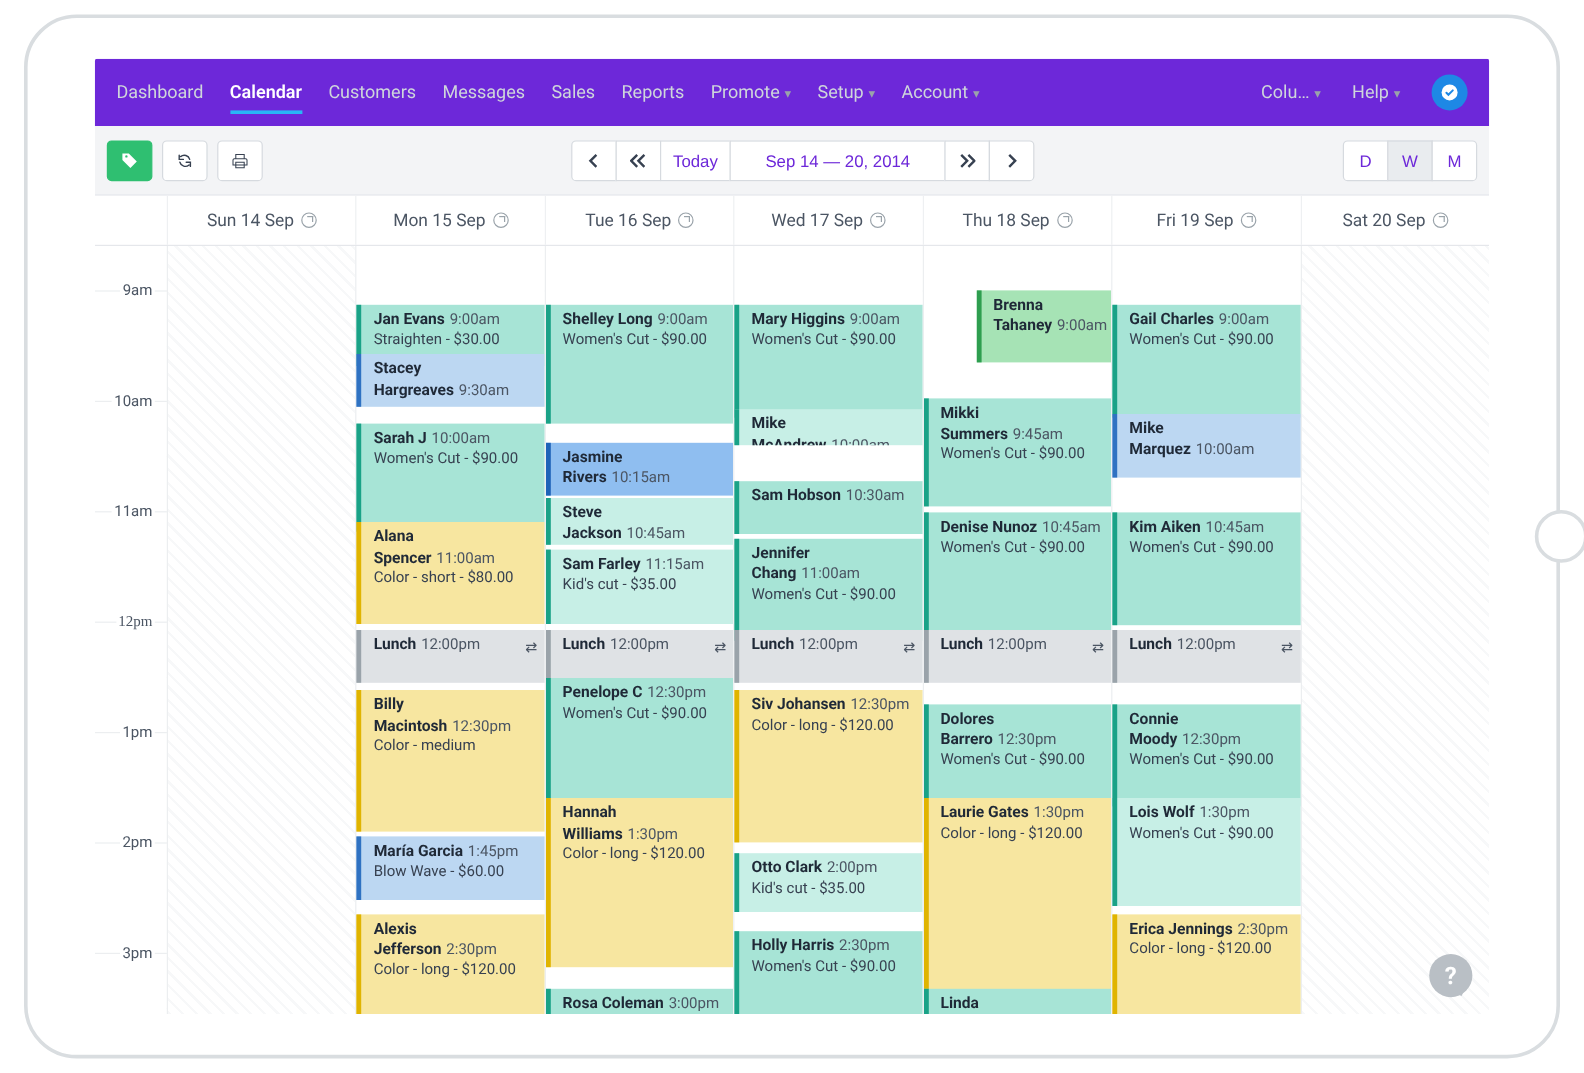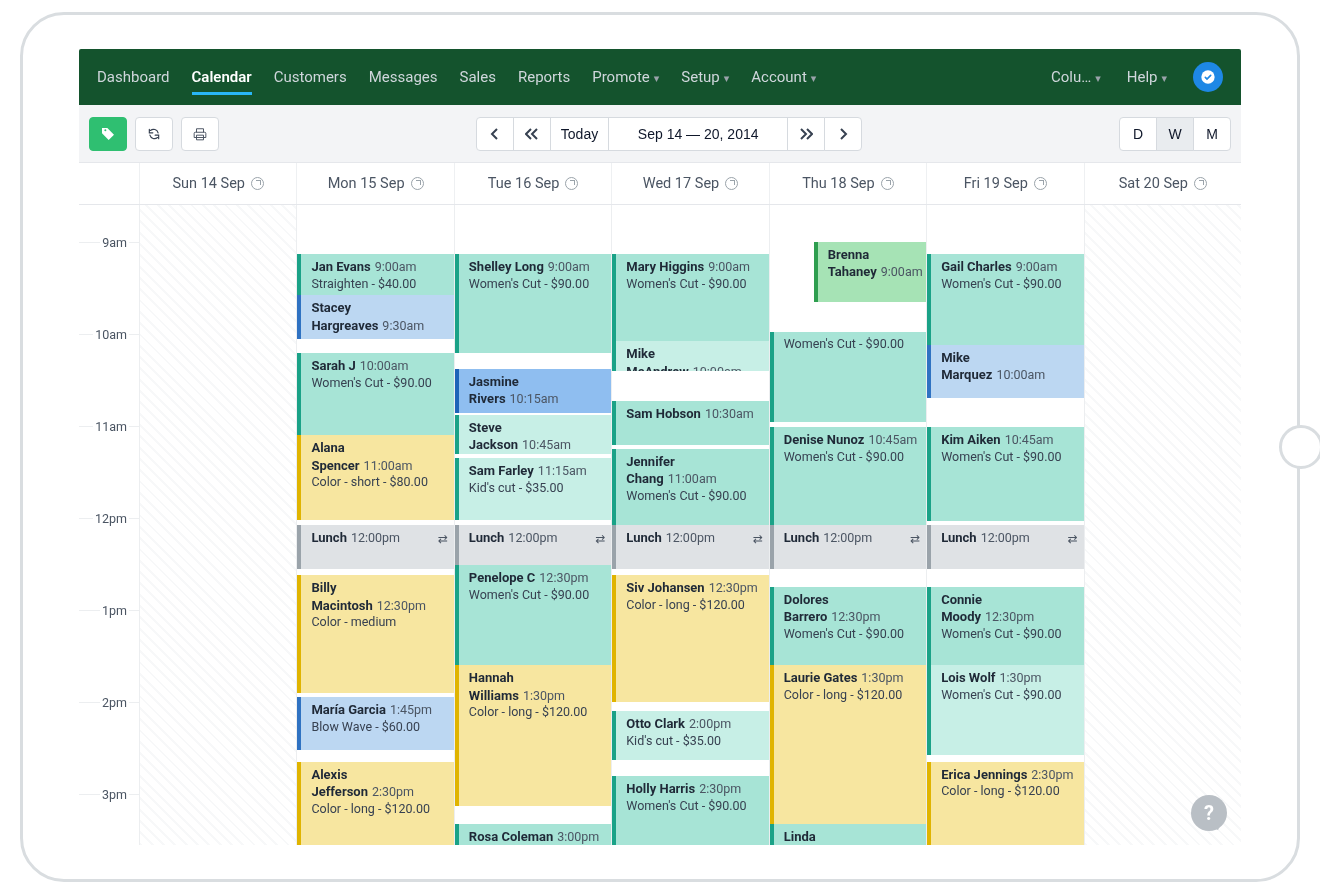--- a/index.html
+++ b/index.html
@@ -36,21 +36,21 @@
     width: 100%;
     height: 100%;
     overflow: hidden;
     border-radius: 2px;
     display: flex;
     flex-direction: column;
     position: relative;
   }
   
   .topbar {
-    background: #14532d;
+    background: #6d28d9;
     color: #cfd6db;
     height: 56px;
     display: flex;
     align-items: center;
     padding: 0 18px;
     gap: 20px;
     font-size: 15px;
   }
   .topbar .nav { display: flex; gap: 22px; align-items: center; flex: 1; }
   .topbar .nav .item { cursor: pointer; padding: 17px 0; position: relative; }
@@ -76,21 +76,21 @@
     height: 58px;
     display: flex;
     align-items: center;
     padding: 0 10px;
     gap: 8px;
   }
   .btn {
     height: 34px; min-width: 38px;
     background: #fff; border: 1px solid #d6dadf; border-radius: 4px;
     display: inline-flex; align-items: center; justify-content: center;
-    font-size: 14px; color: #0f172a; padding: 0 10px; cursor: pointer;
+    font-size: 14px; color: #6d28d9; padding: 0 10px; cursor: pointer;
   }
   .btn.green { background: #2fbf71; border-color: #2fbf71; color: #fff; }
   .btn.icon { padding: 0; width: 38px; }
   .toolbar .center { flex: 1; display: flex; justify-content: center; }
   .btngroup { display: inline-flex; }
   .btngroup .btn { border-radius: 0; margin-left: -1px; }
   .btngroup .btn:first-child { border-top-left-radius: 4px; border-bottom-left-radius: 4px; margin-left: 0; }
   .btngroup .btn:last-child { border-top-right-radius: 4px; border-bottom-right-radius: 4px; }
   .btn.range { min-width: 180px; font-weight: 500; }
   .btn.active { background: #e9ecef; }
@@ -284,21 +284,21 @@
         <div class="timecol" id="timecol">
             <div class="hourline" style="top: 36.8px;">
               <span class="lab">9am</span>
             </div>
             <div class="hourline" style="top: 128.8px;">
               <span class="lab">10am</span>
             </div>
             <div class="hourline" style="top: 220.8px;">
               <span class="lab">11am</span>
             </div>
-            <div class="hourline" style="top: 312.8px;">
+            <div class="hourline" style="top: 312.8px; font-family: Liberation Serif, serif;">
               <span class="lab">12pm</span>
             </div>
             <div class="hourline" style="top: 404.8px;">
               <span class="lab">1pm</span>
             </div>
             <div class="hourline" style="top: 496.8px;">
               <span class="lab">2pm</span>
             </div>
             <div class="hourline" style="top: 588.8px;">
               <span class="lab">3pm</span>
@@ -315,21 +315,21 @@
           <div class="halfline" style="top: 450.8px;"></div>
           <div class="halfline" style="top: 404.8px; border-top-color: rgb(236, 238, 240);"></div>
           <div class="halfline" style="top: 542.8px;"></div>
           <div class="halfline" style="top: 496.8px; border-top-color: rgb(236, 238, 240);"></div>
           <div class="halfline" style="top: 634.8px;"></div>
           <div class="halfline" style="top: 588.8px; border-top-color: rgb(236, 238, 240);"></div>
           <div class="daycol"></div>
           <div class="daycol working">
             <div class="event teal" style="top: 36.8px; height: 51.36px;">
               <div><span class="name">Jan Evans</span><span class="time">9:00am</span></div>
-              <div class="desc">Straighten - $40.00</div>
+              <div class="desc">Straighten - $30.00</div>
             </div>
             <div class="event blue" style="top: 90.16px; height: 44px;">
               <div><span class="name">Stacey Hargreaves</span><span class="time">9:30am</span></div>
             </div>
             <div class="event teal" style="top: 136.16px; height: 90px;">
               <div><span class="name">Sarah J</span><span class="time">10:00am</span></div>
               <div class="desc">Women's Cut - $90.00</div>
             </div>
             <div class="event yellow" style="top: 230px; height: 85.4px;">
               <div><span class="name">Alana Spencer</span><span class="time">11:00am</span></div>
@@ -413,20 +413,21 @@
             <div class="event teal" style="top: 559.36px; height: 90px;">
               <div><span class="name">Holly Harris</span><span class="time">2:30pm</span></div>
               <div class="desc">Women's Cut - $90.00</div>
             </div>
           </div>
           <div class="daycol working">
             <div class="event green" style="top: 36.8px; height: 60.56px;">
               <div><span class="name">Brenna Tahaney</span><span class="time">9:00am</span></div>
             </div>
             <div class="event teal" style="top: 115px; height: 90px;">
+              <div><span class="name">Mikki Summers</span><span class="time">9:45am</span></div>
               <div class="desc">Women's Cut - $90.00</div>
             </div>
             <div class="event teal" style="top: 209.76px; height: 103.8px;">
               <div><span class="name">Denise Nunoz</span><span class="time">10:45am</span></div>
               <div class="desc">Women's Cut - $90.00</div>
             </div>
             <div class="event grey" style="top: 320.16px; height: 44px;">
               <div><span class="name">Lunch</span><span class="time">12:00pm</span></div>
               <span class="repeat">⇄</span>
             </div>

